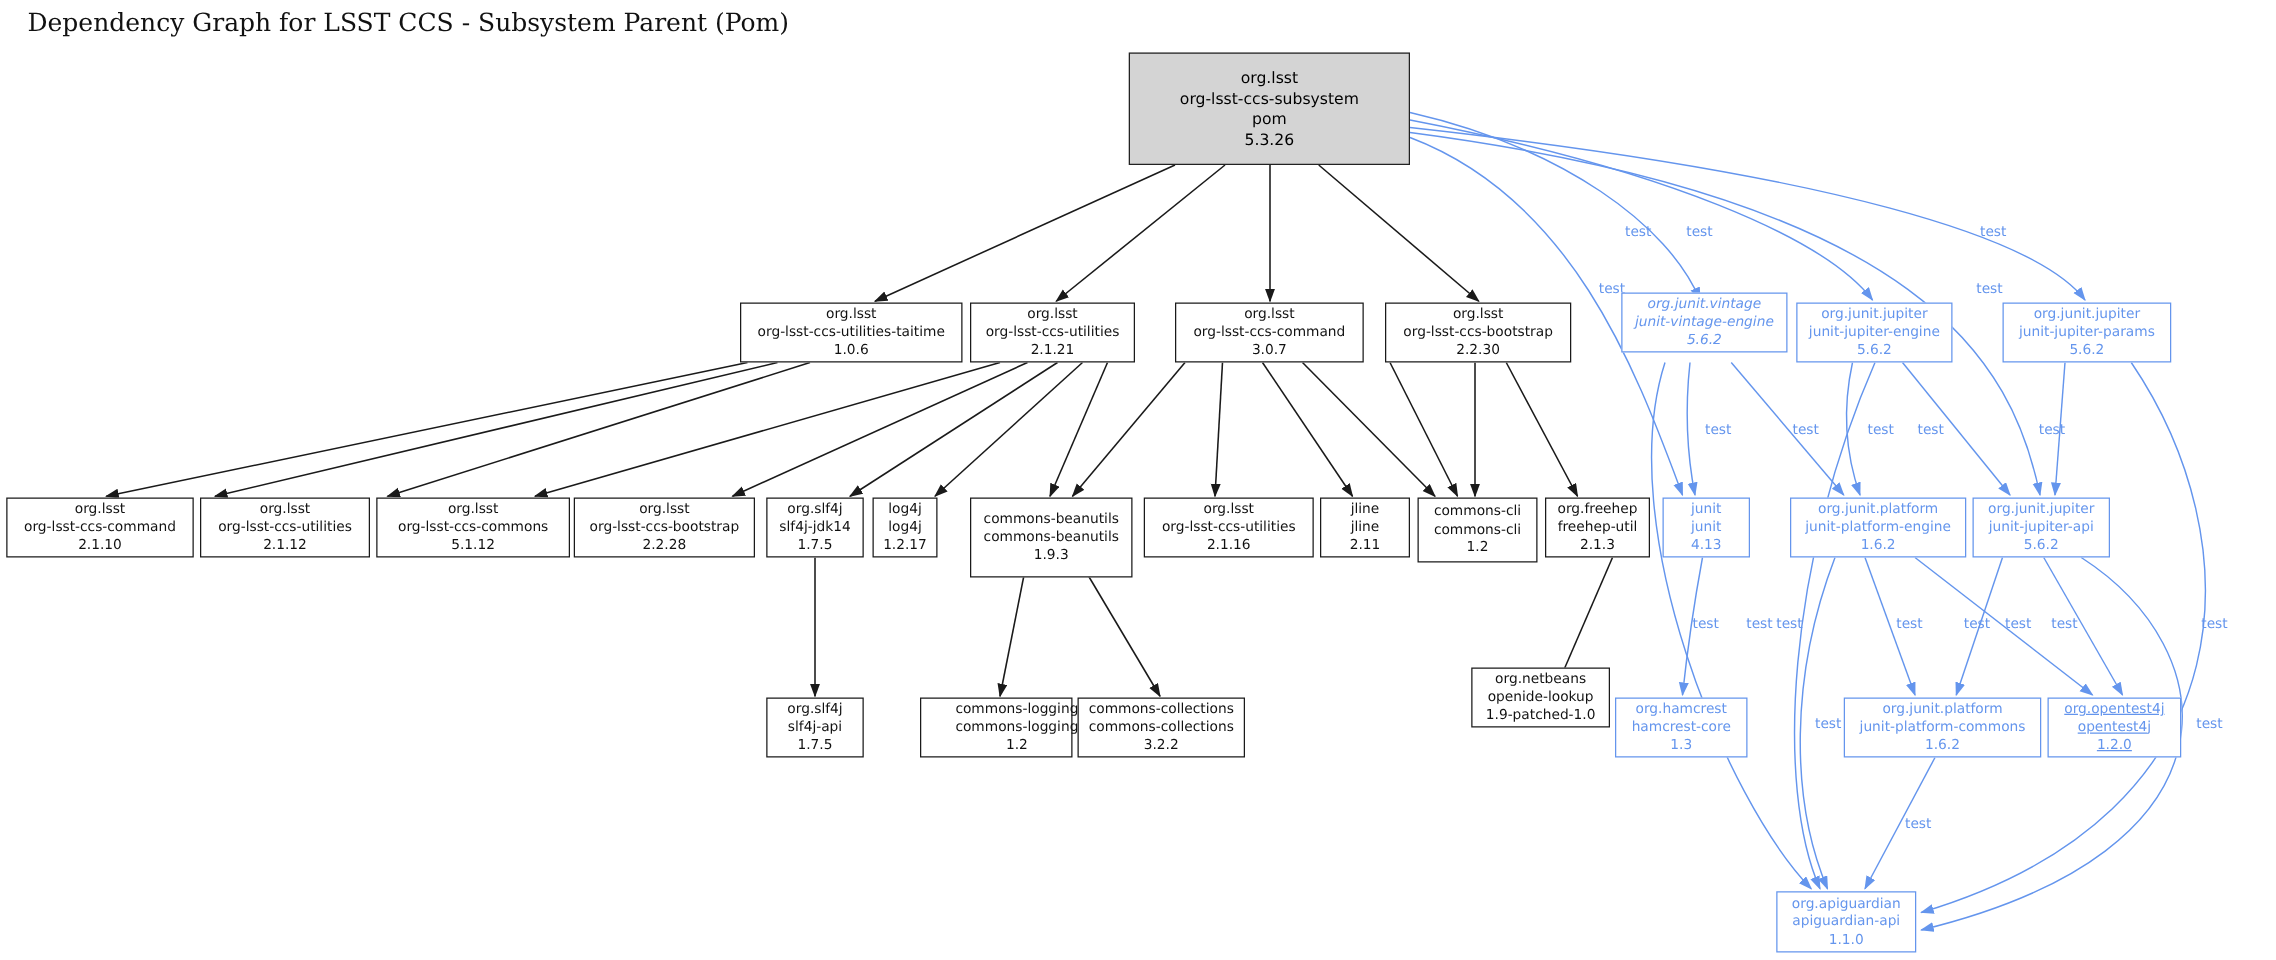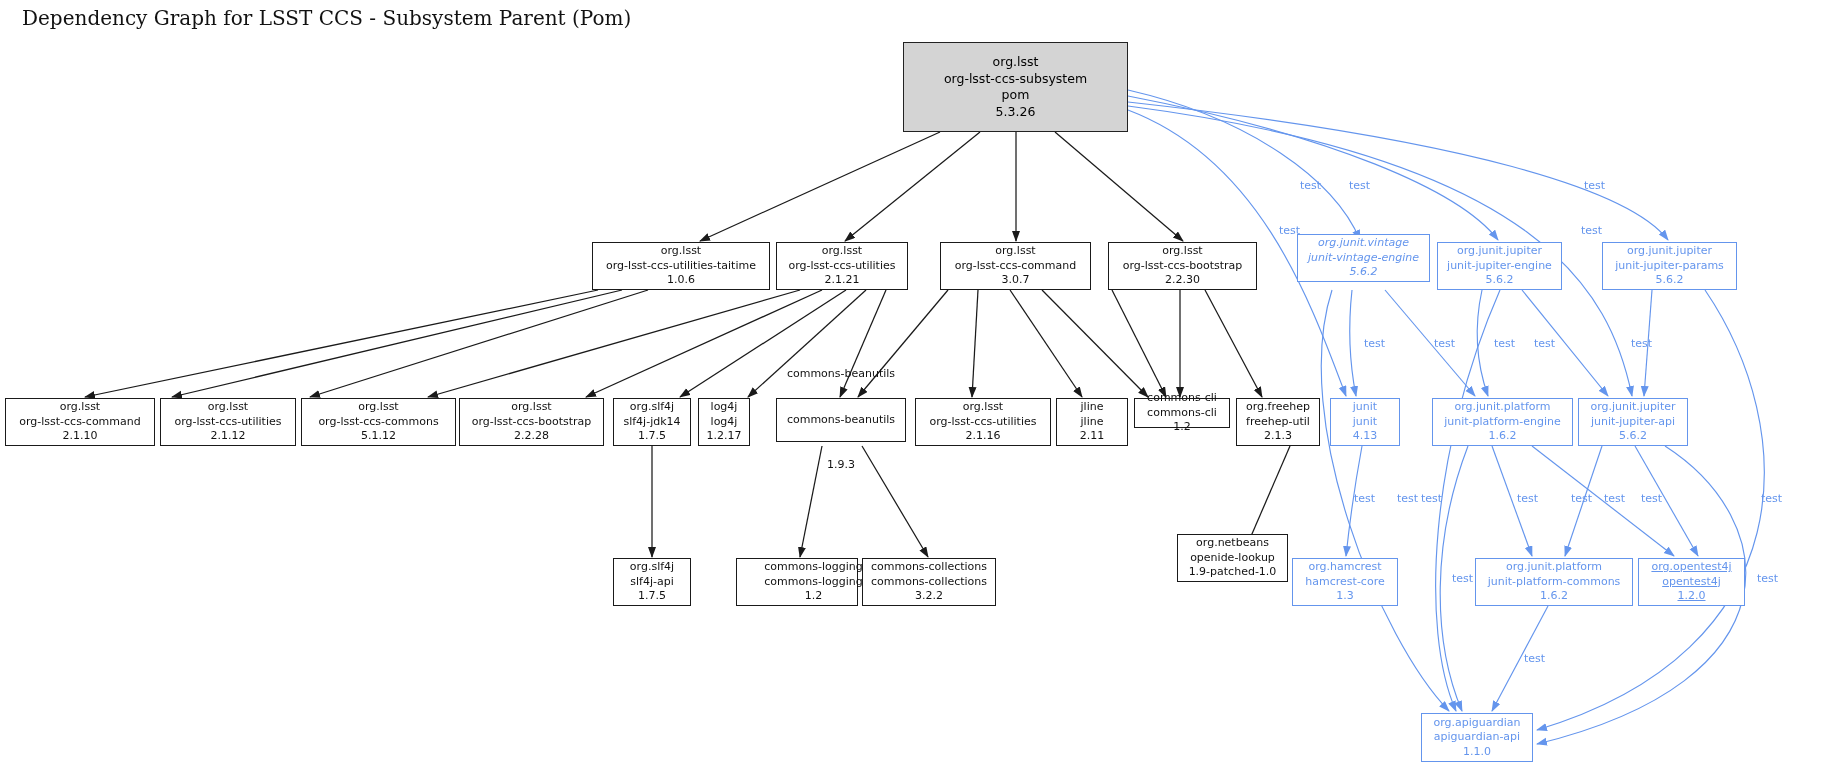--- a/index.html
+++ b/index.html
@@ -143,36 +143,36 @@
       <div class="node black" style="left: 613px; top: 398px; width: 78px; height: 48px;">
         <span>org.slf4j</span>
         <span>slf4j-jdk14</span>
         <span>1.7.5</span>
       </div>
       <div class="node black" style="left: 698px; top: 398px; width: 52px; height: 48px;">
         <span>log4j</span>
         <span>log4j</span>
         <span>1.2.17</span>
       </div>
-      <div class="node black" style="left: 776px; top: 398px; width: 130px; height: 44px; gap: 31px;">
+      <div class="node black" style="left: 776px; top: 398px; width: 130px; height: 64px;">
         <span>commons-beanutils</span>
         <span>commons-beanutils</span>
         <span>1.9.3</span>
       </div>
       <div class="node black" style="left: 915px; top: 398px; width: 136px; height: 48px;">
         <span>org.lsst</span>
         <span>org-lsst-ccs-utilities</span>
         <span>2.1.16</span>
       </div>
       <div class="node black" style="left: 1056px; top: 398px; width: 72px; height: 48px;">
         <span>jline</span>
         <span>jline</span>
         <span>2.11</span>
       </div>
-      <div class="node black" style="left: 1134px; top: 398px; width: 96px; height: 30px;">
+      <div class="node black" style="left: 1134px; top: 398px; width: 96px; height: 52px;">
         <span>commons-cli</span>
         <span>commons-cli</span>
         <span>1.2</span>
       </div>
       <div class="node black" style="left: 1236px; top: 398px; width: 84px; height: 48px;">
         <span>org.freehep</span>
         <span>freehep-util</span>
         <span>2.1.3</span>
       </div>
       <div class="node blue" style="left: 1330px; top: 398px; width: 70px; height: 48px;">

